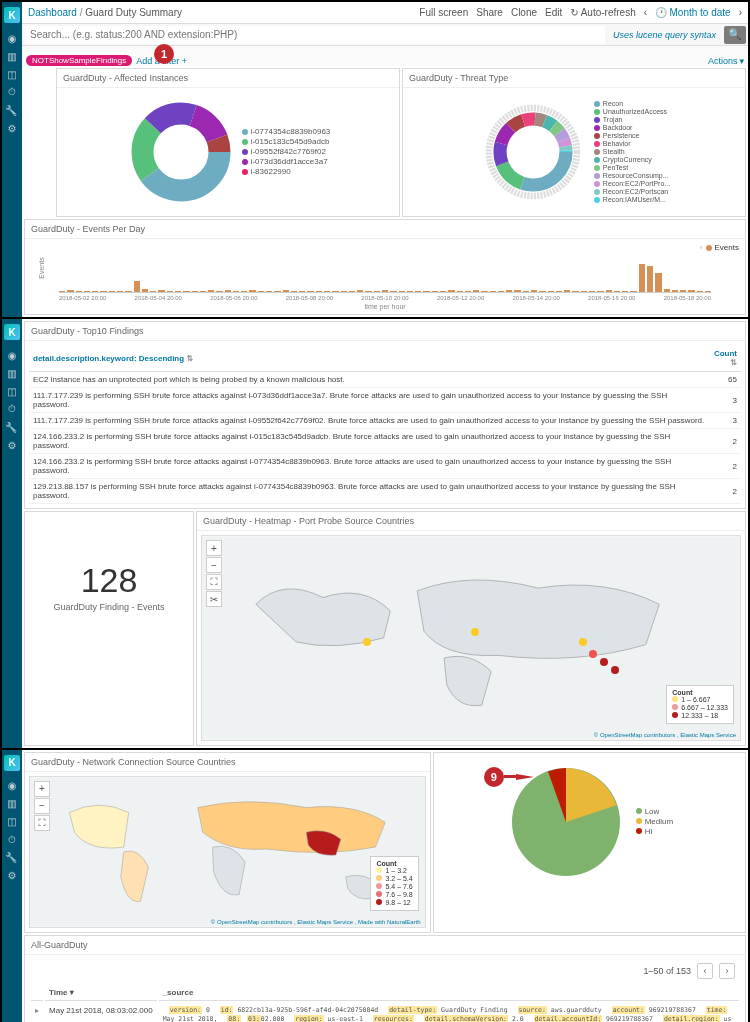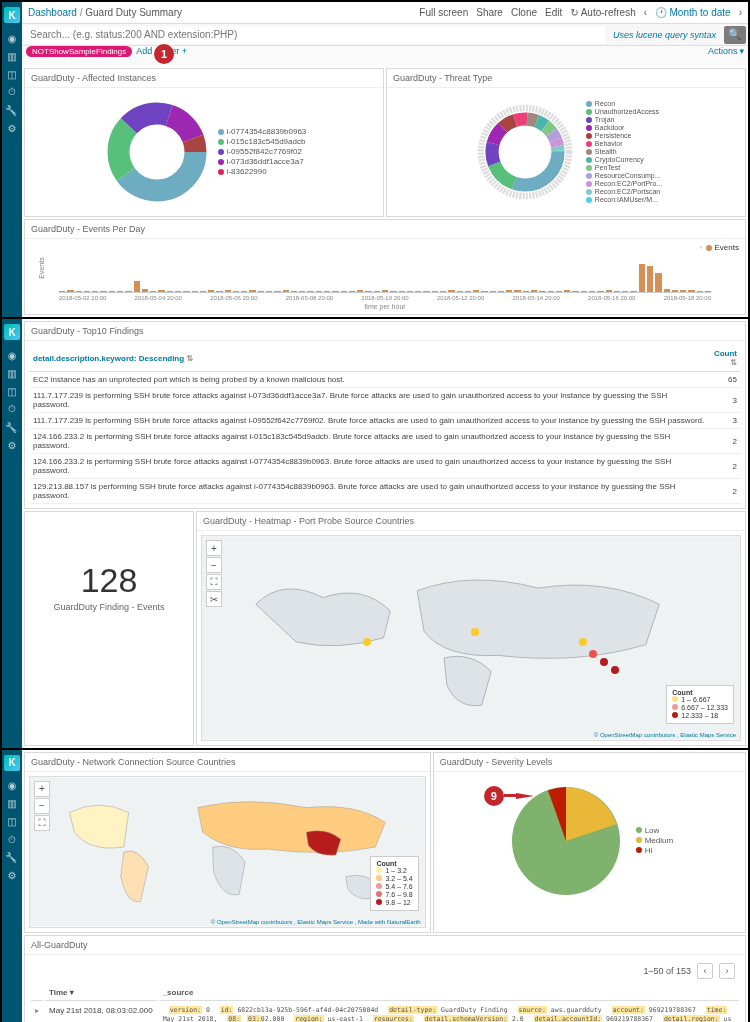--- a/index.html
+++ b/index.html
@@ -19,21 +19,21 @@
 .topbar-actions { display: flex; gap: 8px; align-items: center; color: #555; }
 .topbar-actions span { cursor: pointer; }
 .auto-refresh { color: #555; display:flex; align-items:center; gap:2px; }
 .time-range { color: #0079a5; display:flex; align-items:center; gap:2px; }
 
 .searchbar { display: flex; align-items: center; height: 22px; border-bottom: 1px solid #ddd; background: #f7f7f7; }
 .search-input { flex: 1; border: none; background: #fff; height: 18px; margin: 2px; padding: 0 6px; font-size: 10px; color: #888; }
 .lucene-link { color: #0079a5; font-size: 9px; padding: 0 6px; font-style: italic; }
 .search-btn { width: 22px; height: 18px; background: #7b7b7b; color: #fff; display: flex; align-items: center; justify-content: center; margin: 2px; border-radius: 2px; }
 
-.filterbar { display: flex; align-items: flex-start; height: 20px; padding: 0 4px; font-size: 9px; background:#fafafa; }
+.filterbar { display: flex; align-items: flex-end; height: 20px; padding: 0 4px; font-size: 9px; background:#fafafa; }
 .filter-pill { background: #db1a74; color: #fff; padding: 1px 6px; border-radius: 8px; margin-right: 4px; font-size: 8px; }
 .add-filter { color: #0079a5; font-size: 9px; cursor: pointer; }
 .actions-link { margin-left: auto; color: #0079a5; font-size: 9px; cursor: pointer; display:flex; align-items:center; gap:2px; }
 
 .panels { padding: 2px; display: flex; flex-direction: column; gap: 2px; }
 .panel-row { display: flex; gap: 2px; }
 .panel { border: 1px solid #d9d9d9; background: #fff; display: flex; flex-direction: column; }
 .panel-title { font-size: 9px; color: #666; padding: 4px 6px; border-bottom: 1px solid #eee; font-weight: normal; }
 .panel-body { flex: 1; padding: 4px; position: relative; overflow: hidden; }
 
@@ -137,21 +137,21 @@
           <span class="filter-pill">NOTShowSampleFindings</span>
           <span class="add-filter">Add a filter +</span>
           <span class="actions-link"><span>Actions</span> ▾</span>
           <div class="annot" style="left:132px; top:-2px;">
             <div class="annot-circle">1</div>
           </div>
         </div>
 
         <div class="panels">
           <div class="panel-row">
-            <div class="panel" style="flex:1;">
+            <div class="panel" style="flex:1;margin-left:32px;">
               <div class="panel-title" style="position:relative;">GuardDuty - Affected Instances</div>
               <div class="panel-body">
                 <div class="donut-wrap">
                   <svg class="donut" viewBox="0 0 100 100">
                     <circle cx="50" cy="50" r="35" fill="none" stroke="#6eadc1" stroke-width="20" stroke-dasharray="88 220" stroke-dashoffset="0"></circle>
                     <circle cx="50" cy="50" r="35" fill="none" stroke="#57c17b" stroke-width="20" stroke-dasharray="48 220" stroke-dashoffset="-88"></circle>
                     <circle cx="50" cy="50" r="35" fill="none" stroke="#6f42c1" stroke-width="20" stroke-dasharray="40 220" stroke-dashoffset="-136"></circle>
                     <circle cx="50" cy="50" r="35" fill="none" stroke="#9c27b0" stroke-width="20" stroke-dasharray="31 220" stroke-dashoffset="-176"></circle>
                     <circle cx="50" cy="50" r="35" fill="none" stroke="#a94442" stroke-width="20" stroke-dasharray="13 220" stroke-dashoffset="-207"></circle>
                   </svg>
@@ -545,21 +545,20 @@
                           <span class="legend-dot" style="background:#b71c1c"></span>
                           <span>9.8 – 12</span>
                         </div>
                       </div>
                   </div>
                   <div class="map-attribution">© OpenStreetMap contributors , Elastic Maps Service , Made with NaturalEarth</div>
                 </div>
               </div>
             </div>
             <div class="panel" style="flex:1;">
-              <div class="panel-title">GuardDuty - Severity Levels</div>
               <div class="panel-body" style="position:relative;">
                 <div class="annot" style="left:50px; top:14px;">
                   <div class="annot-circle">9</div>
                   <div class="annot-line" style="width:14px;"></div>
                   <div class="annot-arrow-right"></div>
                 </div>
                 <div class="pie-wrap">
                   <svg class="pie" viewBox="0 0 100 100">
                     <circle cx="50" cy="50" r="45" fill="#7eb26d"></circle>
                     <path d="M50,50 L50,5 A45,45 0 0,1 92,36 Z" fill="#eab839"></path>

